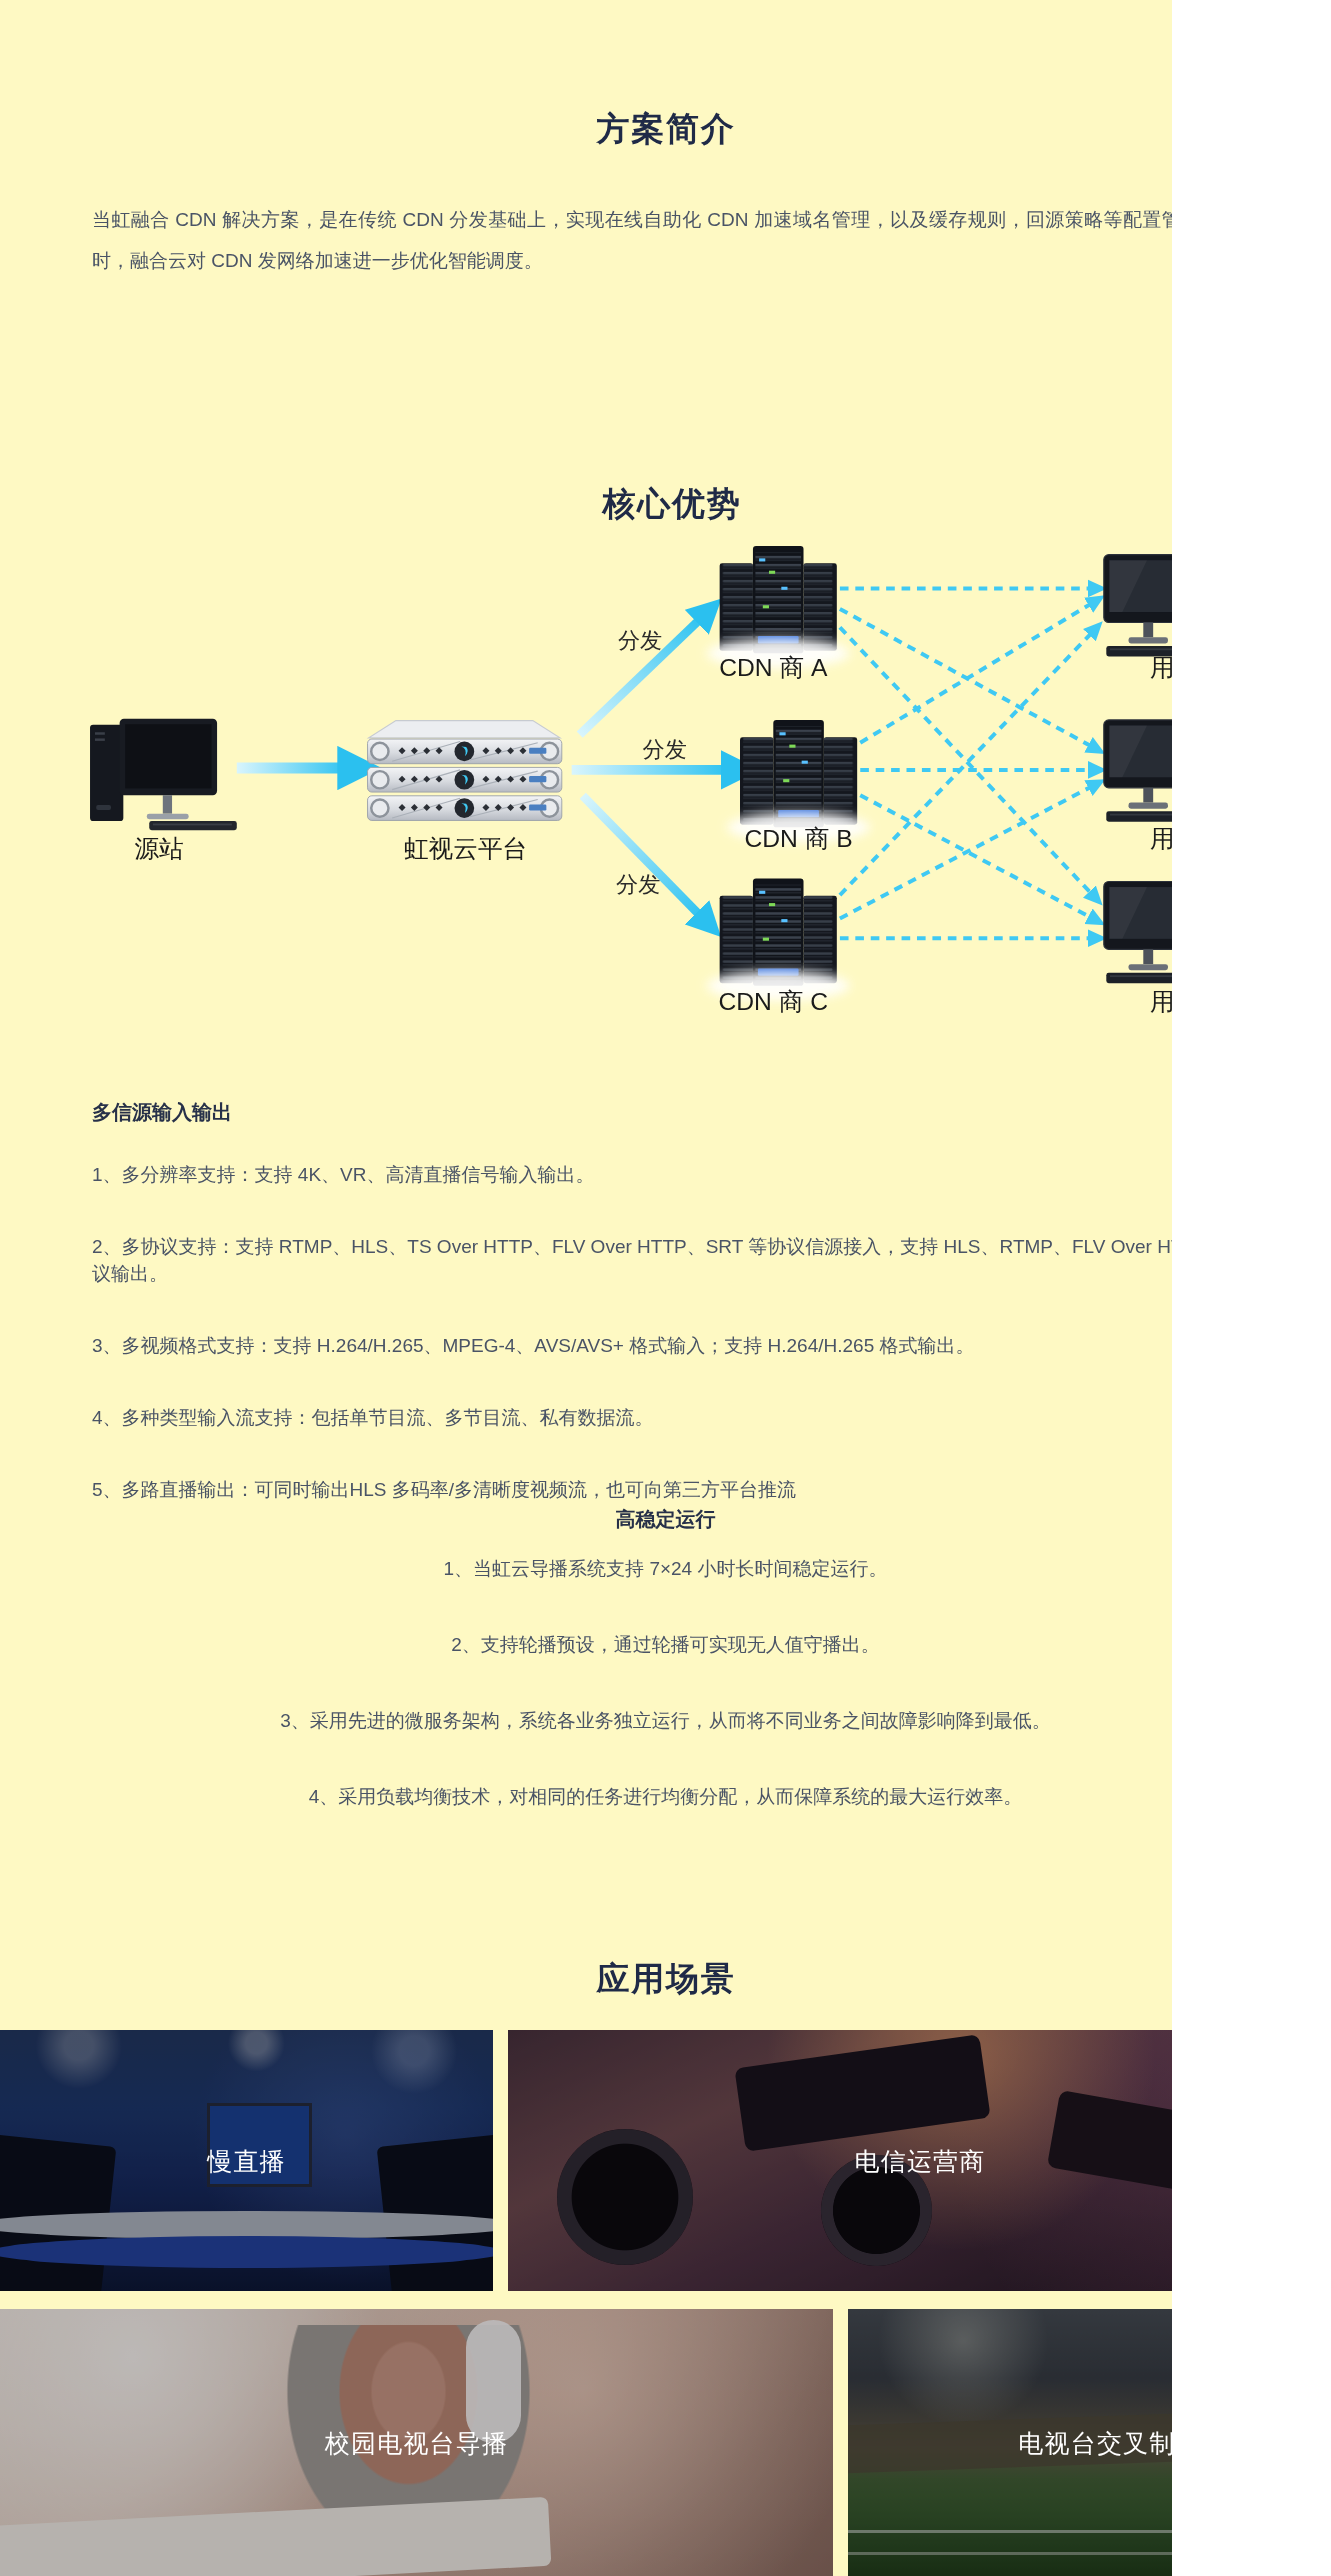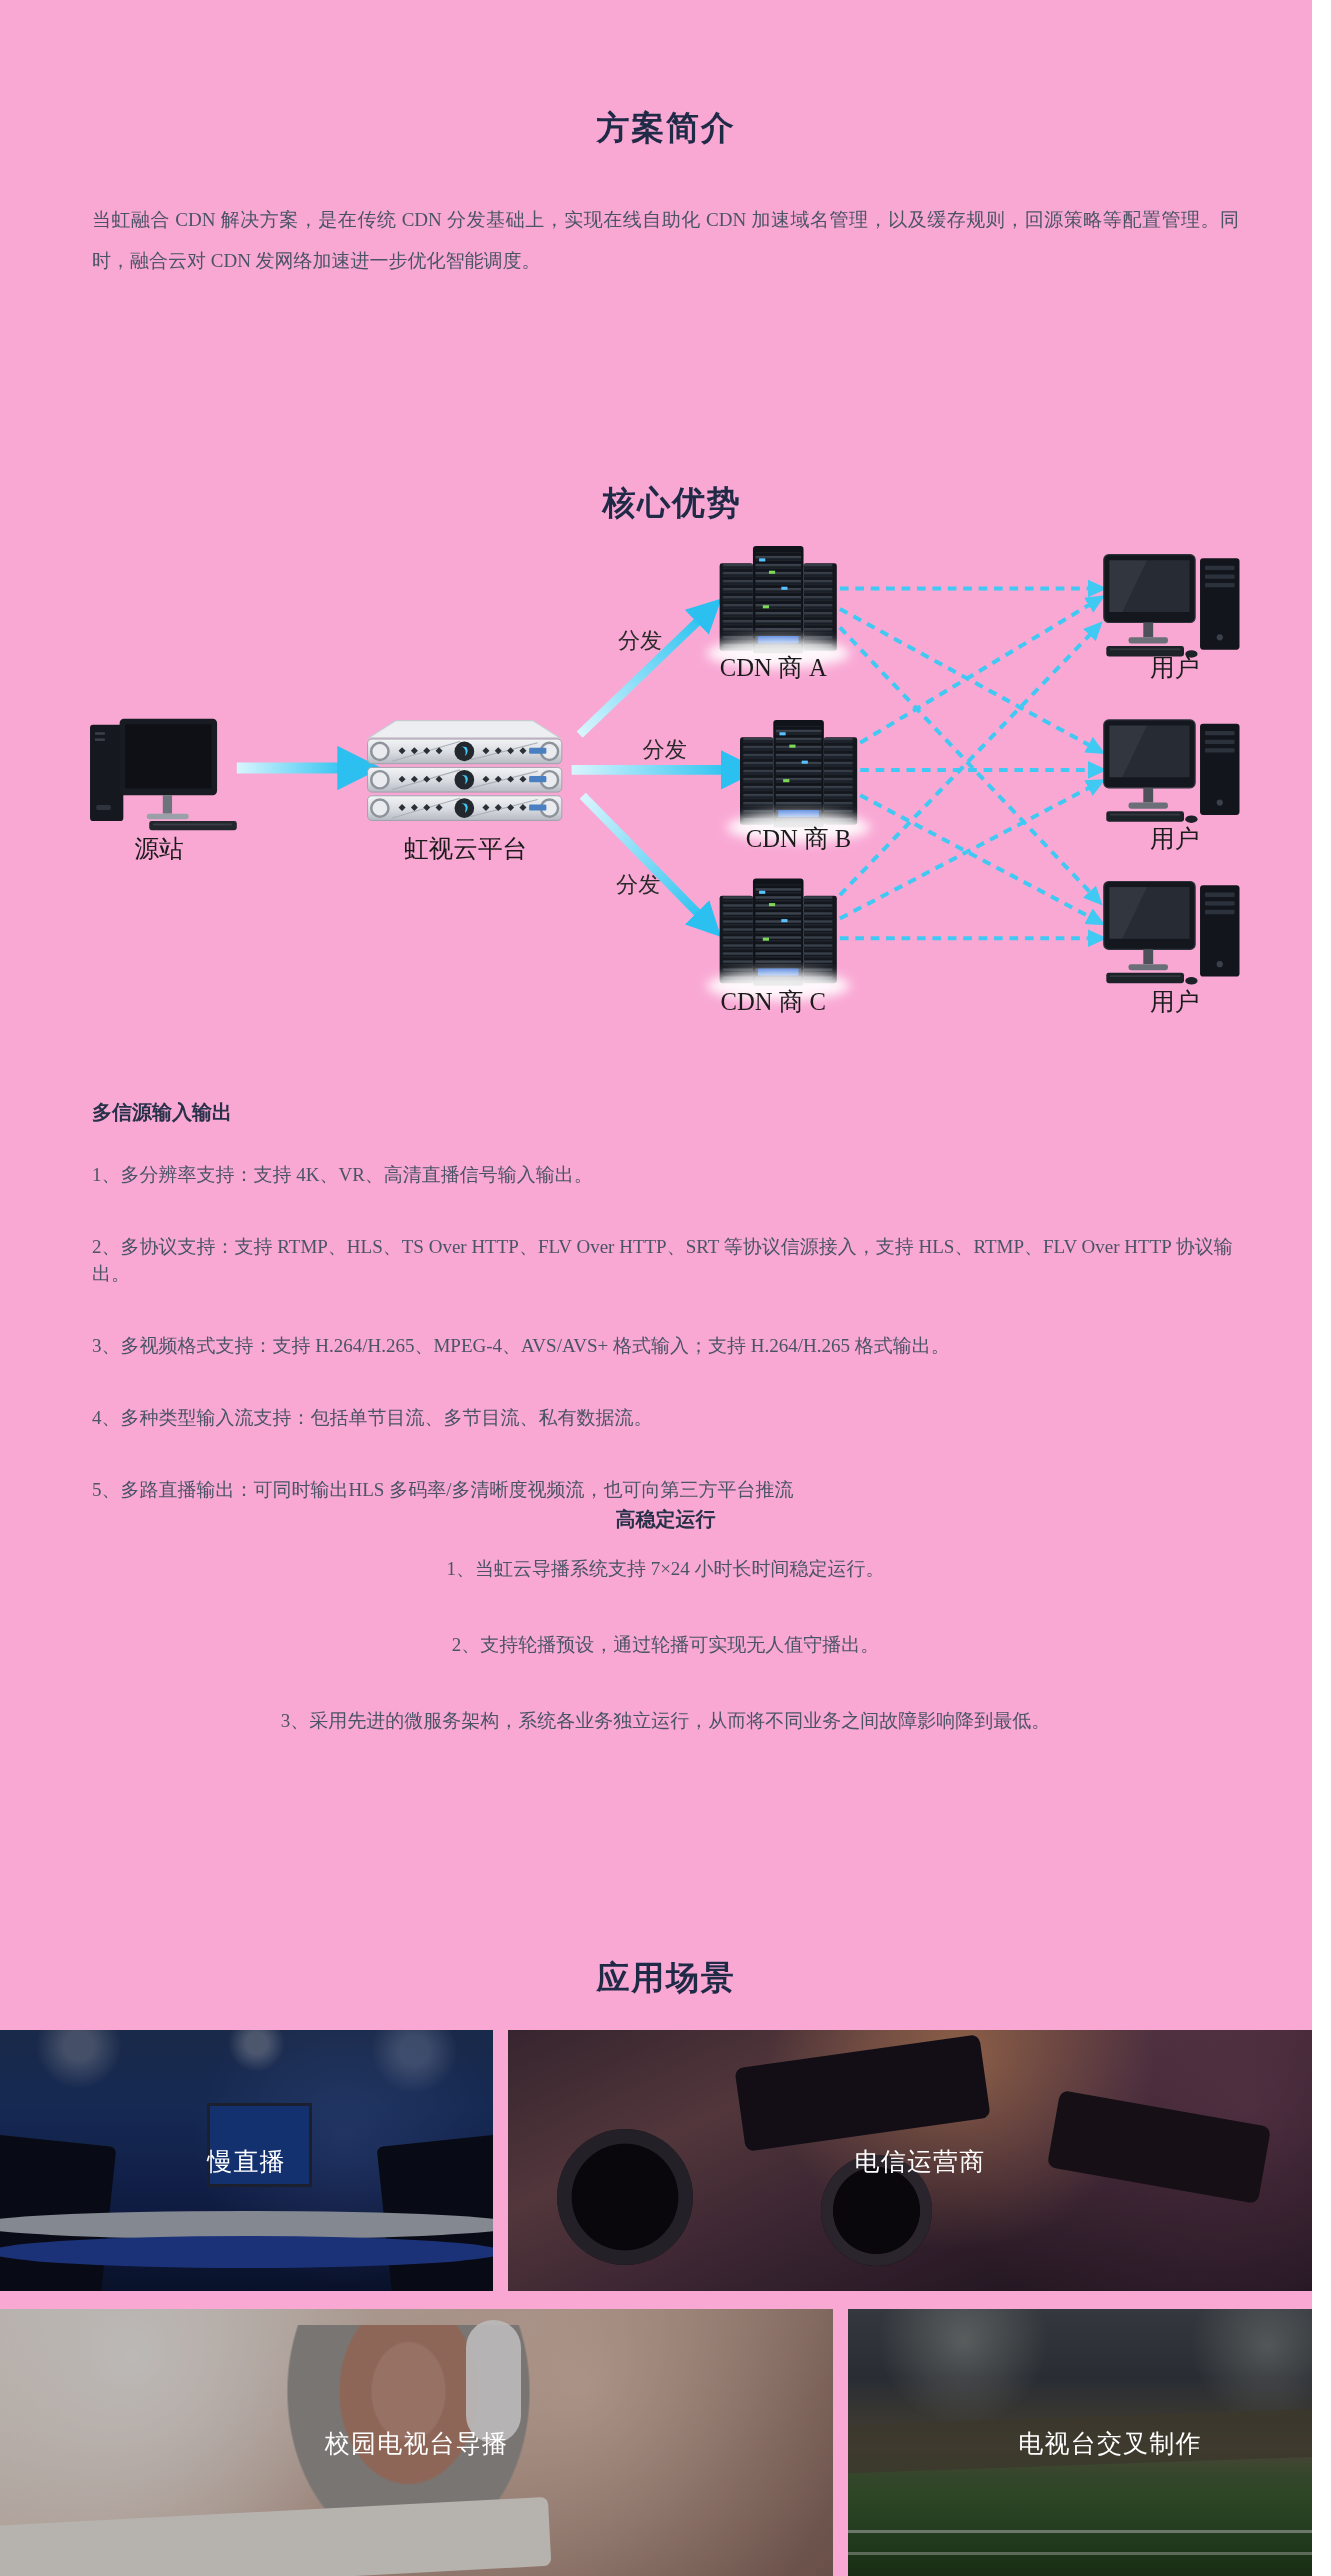--- a/index.html
+++ b/index.html
@@ -1,18 +1,18 @@
 <!DOCTYPE html>
 <html style="font-size:10px"><head>
 <meta charset="utf-8">
 <style>
   html,body { margin:0; padding:0; background:#ffffff; }
   .page {
-    position:relative; width:1312px; height:2576px; background:#f9a8d4;
-    font-family:Liberation Serif, serif; overflow:hidden;
+    position:relative; width:1172px; height:2576px; background:#fef9c3;
+    font-family:Liberation Sans, sans-serif; overflow:hidden;
   }
   .h-title {
     position:absolute; left:0; width:1332px; text-align:center;
     font-size:33px; font-weight:bold; color:#1f2a47; letter-spacing:1.8px; line-height:37px;
   }
   .intro-text {
     position:absolute; left:92px; width:1147px; top:199px;
     font-size:19px; line-height:41px; color:#4a5466; text-align:justify;
   }
   .intro-text p { margin:0; }
@@ -254,20 +254,21 @@
     <p class="it">3、多视频格式支持：支持 H.264/H.265、MPEG-4、AVS/AVS+ 格式输入；支持 H.264/H.265 格式输出。</p>
     <p class="it">4、多种类型输入流支持：包括单节目流、多节目流、私有数据流。</p>
     <p class="it">5、多路直播输出：可同时输出HLS 多码率/多清晰度视频流，也可向第三方平台推流</p>
   </div>
 
   <div class="feature fs2" style="top:1506px;text-align:center;">
     <h3>高稳定运行</h3>
     <p class="it first">1、当虹云导播系统支持 7×24 小时长时间稳定运行。</p>
     <p class="it">2、支持轮播预设，通过轮播可实现无人值守播出。</p>
     <p class="it">3、采用先进的微服务架构，系统各业务独立运行，从而将不同业务之间故障影响降到最低。</p>
+    <p class="it">4、采用负载均衡技术，对相同的任务进行均衡分配，从而保障系统的最大运行效率。</p>
   </div>
 
   <h1 class="h-title" style="top:1938px;">应用场景</h1>
 
   <div class="card bg-studio" style="left:0; top:2030px; width:493px; height:261px;">
     <div class="deco studio-cam-l"></div>
     <div class="deco studio-cam-r"></div>
     <div class="deco studio-screen"></div>
     <div class="deco studio-band1"></div>
     <div class="deco studio-band2"></div>

